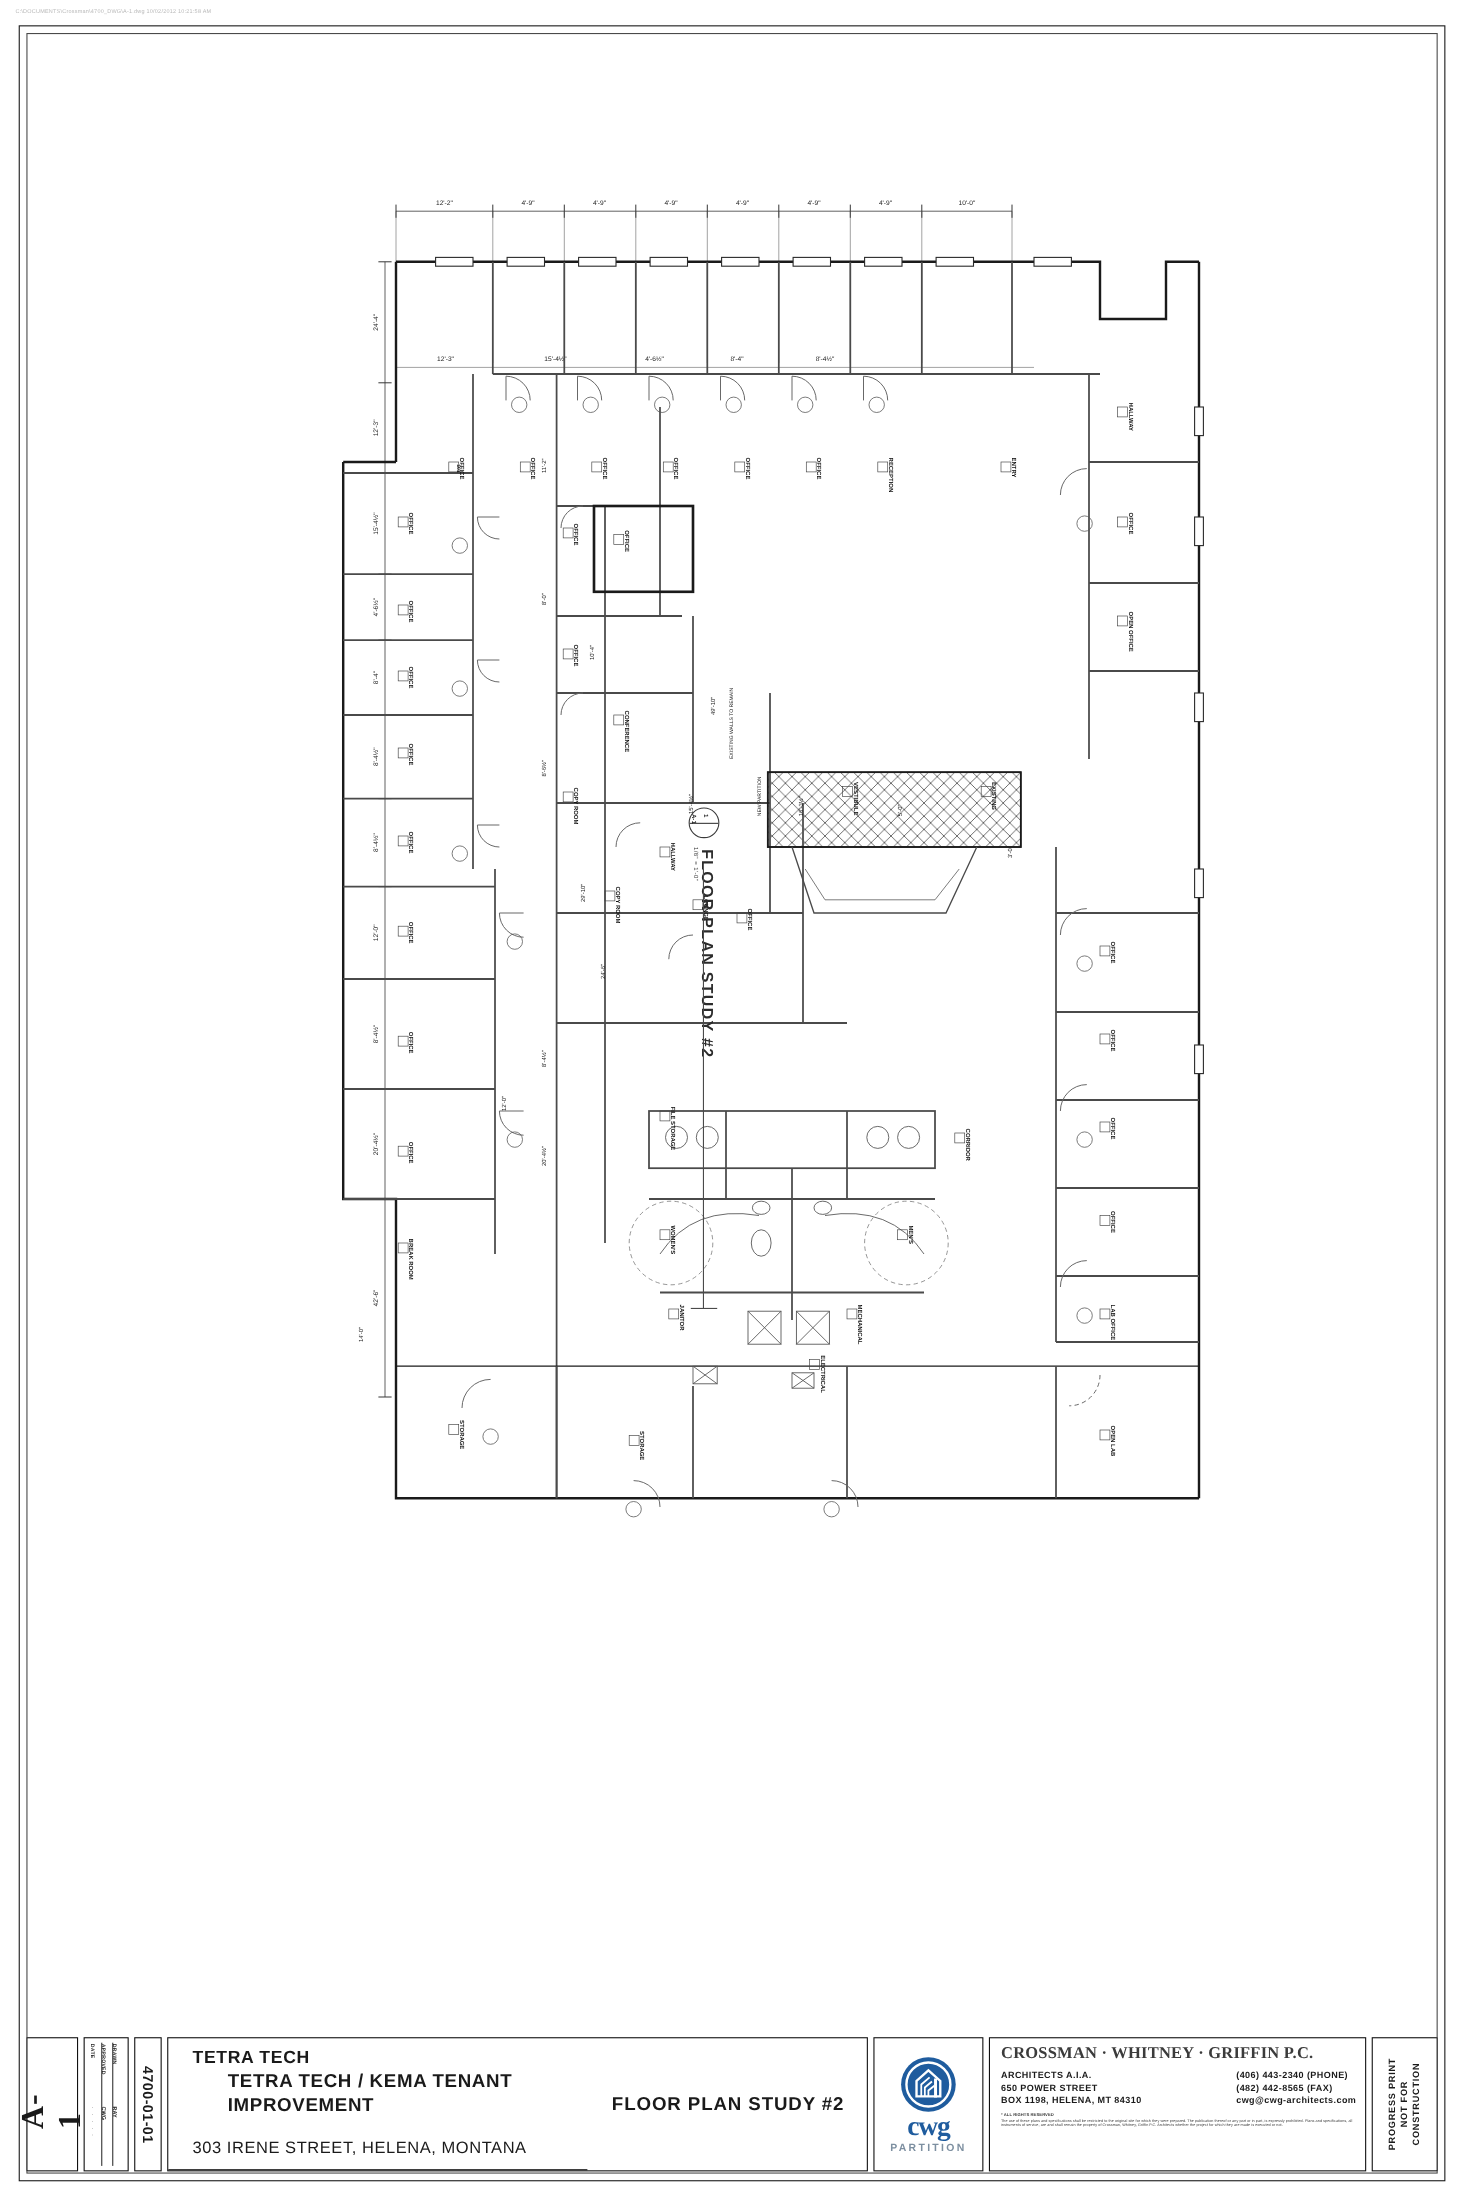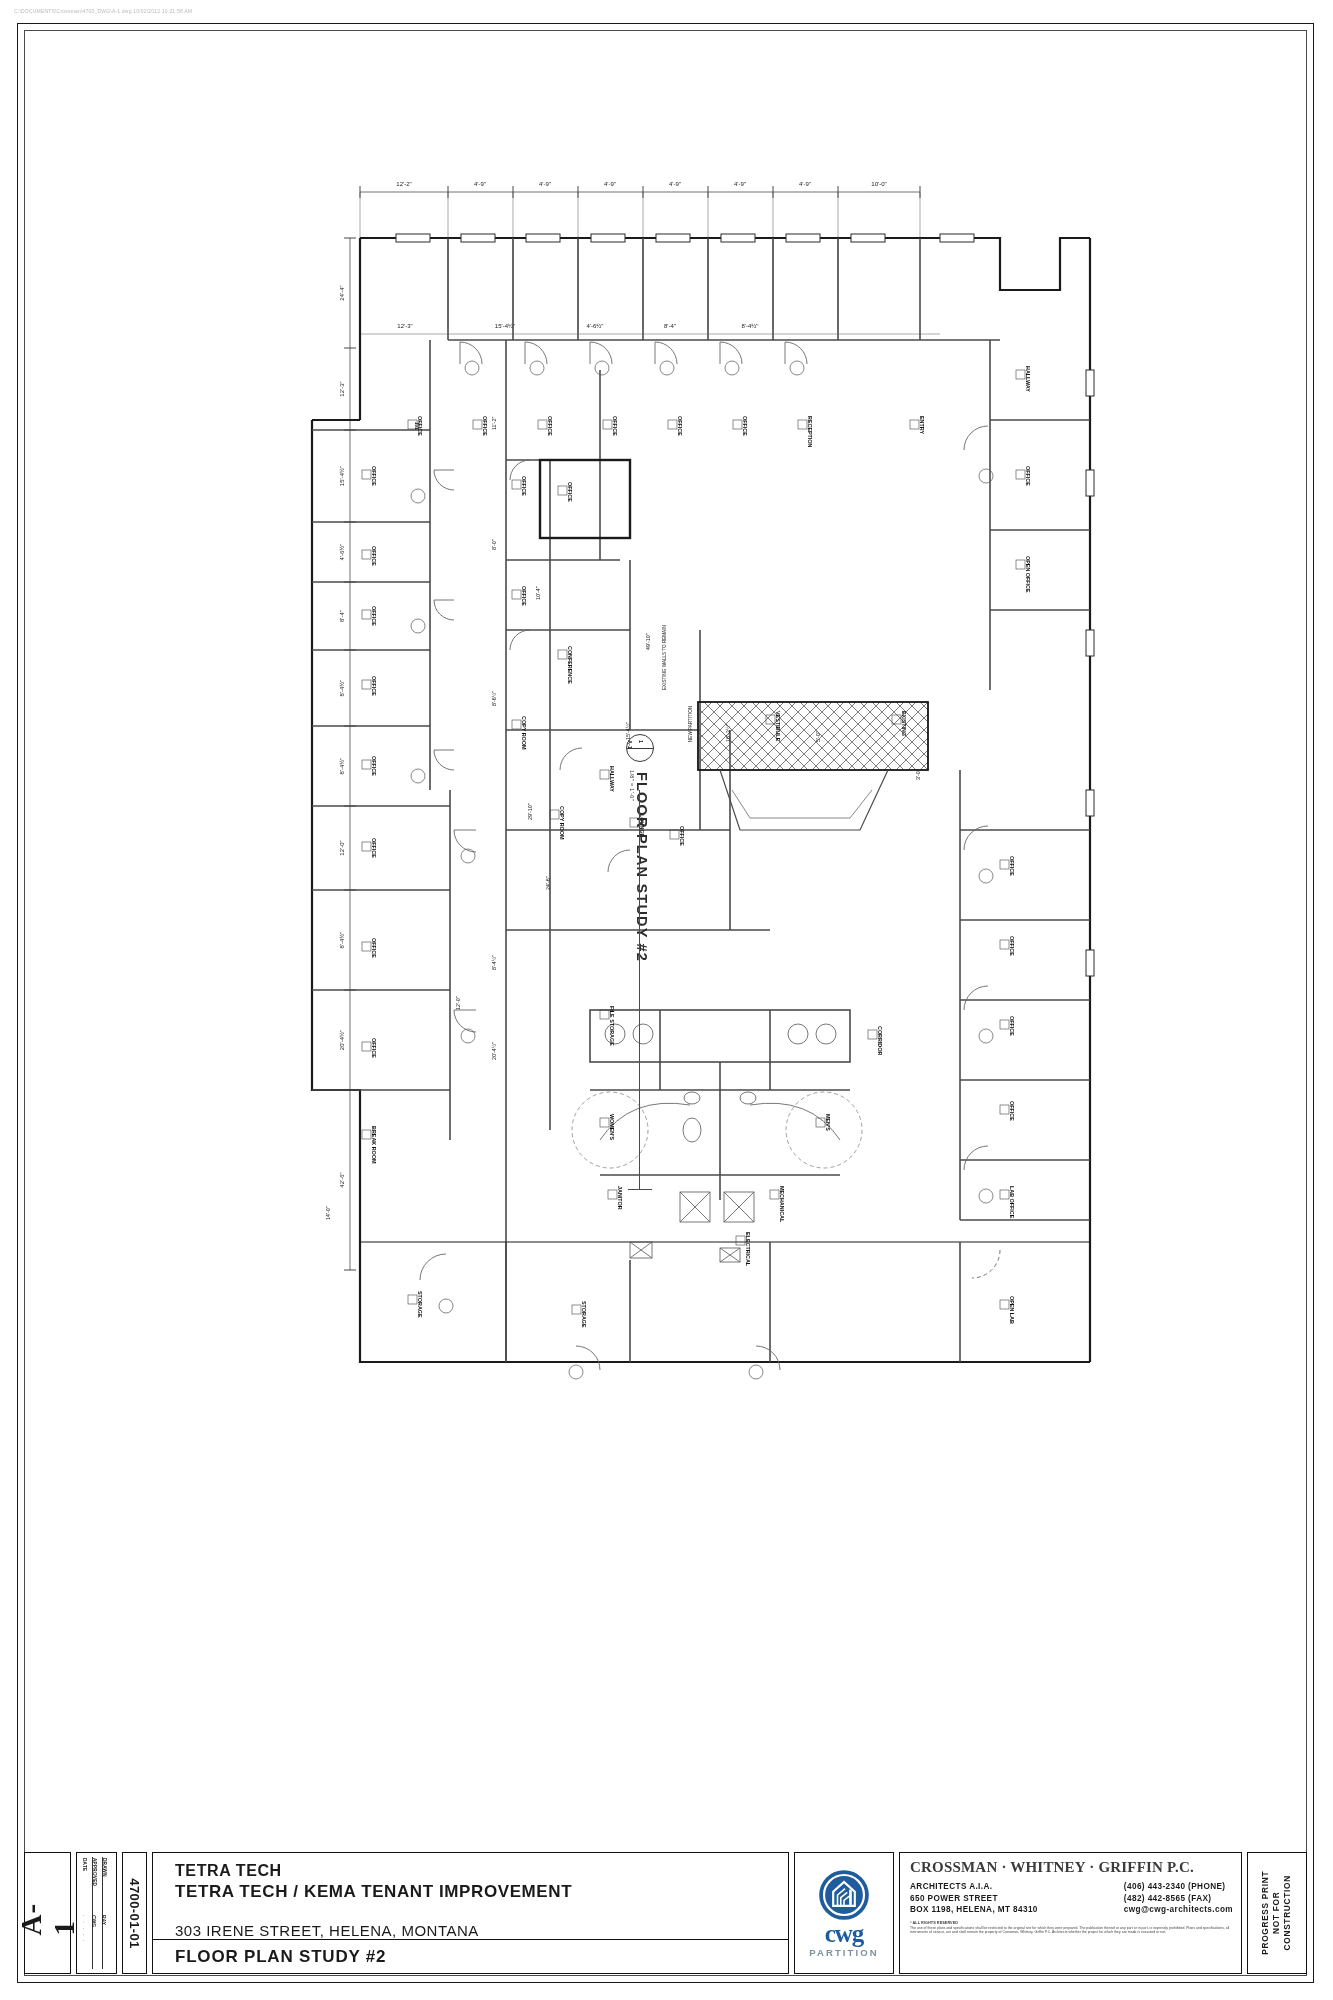--- a/index.html
+++ b/index.html
@@ -40,25 +40,25 @@
 
   #tb-rev{width:41px;position:relative;}
   .revcol{position:absolute;top:4px;bottom:4px;width:10px;border-right:0.7px solid #333;}
   .revlabel{position:absolute;transform-origin:0 0;transform:rotate(90deg);font-size:4.6px;font-weight:700;letter-spacing:.3px;white-space:nowrap;}
   .revval{position:absolute;transform-origin:0 0;transform:rotate(90deg);font-size:5px;font-weight:700;white-space:nowrap;}
   .revdots{position:absolute;transform-origin:0 0;transform:rotate(90deg);font-size:5px;letter-spacing:1.6px;color:#555;white-space:nowrap;}
 
   #tb-projno{width:25px;display:flex;align-items:center;justify-content:center;}
   #tb-projno .pn{transform:rotate(90deg);white-space:nowrap;font-size:13px;font-weight:700;letter-spacing:.4px;}
 
-  #tb-names{flex:1;display:flex;flex-direction:column;}
+  #tb-names{flex:1;display:flex;flex-direction:row;}
   #tb-names .upper{flex:1.55;padding:8px 0 0 22px;box-sizing:border-box;border-bottom:1.5px solid #111;}
   #tb-names .lower{flex:1;display:flex;align-items:center;padding-left:22px;box-sizing:border-box;}
   .client{font-size:16px;font-weight:700;letter-spacing:.6px;line-height:1.28;}
-  .project{font-size:17px;font-weight:700;letter-spacing:.6px;line-height:1.28;}
+  .project{font-size:17px;font-weight:700;letter-spacing:.6px;line-height:1.28;margin-left:32px;}
   .address{font-size:15px;font-weight:400;letter-spacing:.5px;margin-top:19px;}
   .sheettitle{font-size:17px;font-weight:700;letter-spacing:.8px;}
 
   #tb-logo{width:100px;display:flex;flex-direction:column;align-items:center;justify-content:center;padding:4px 0;box-sizing:border-box;}
   .logo-mark{width:54px;height:54px;}
   .logo-cwg{font-family:"Liberation Serif",serif;font-size:25px;font-weight:700;color:#1f5c9e;line-height:.9;letter-spacing:-1px;margin-top:1px;}
   .logo-sub{font-size:9.5px;font-weight:700;letter-spacing:2.1px;color:#7d8fa0;margin-top:1px;}
 
   #tb-firm{width:343px;padding:6px 8px 4px 10px;box-sizing:border-box;}
   .firmname{font-size:15px;font-weight:700;letter-spacing:.2px;color:#3b3b3b;font-family:"Liberation Serif",serif;white-space:nowrap;}

